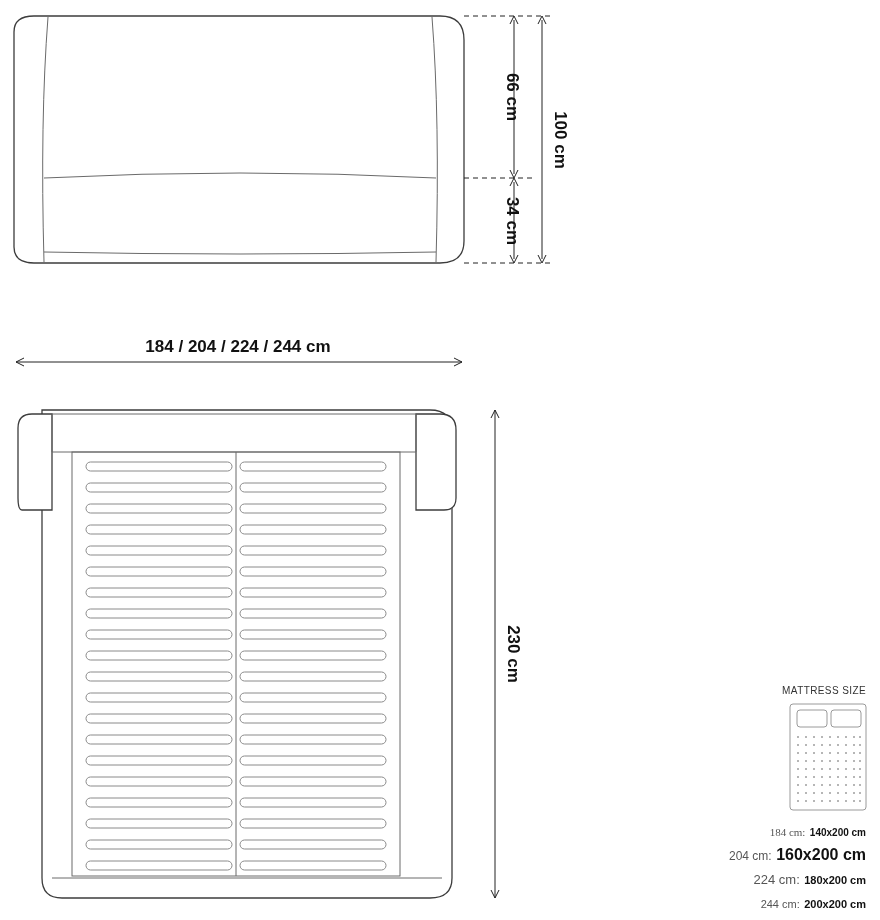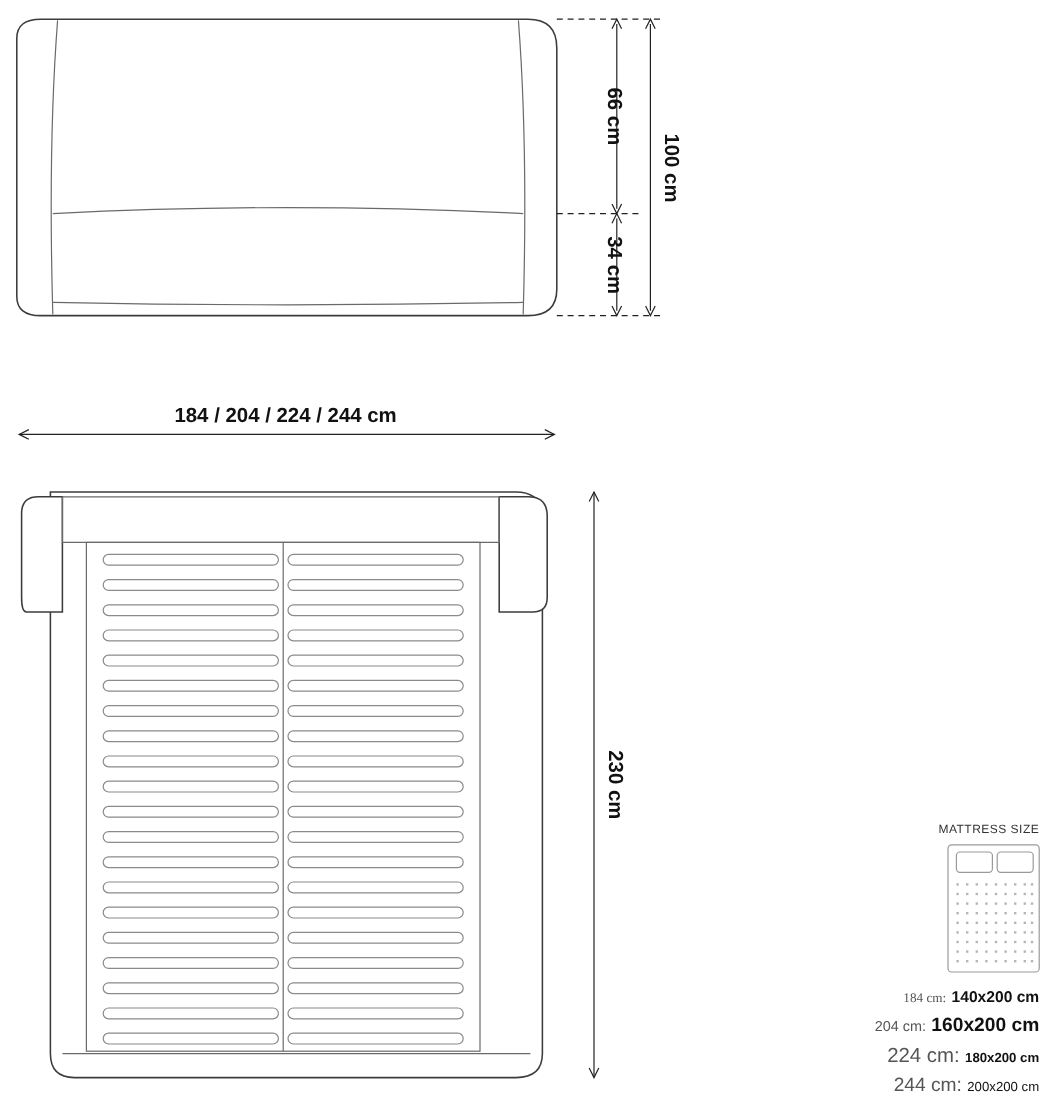--- a/index.html
+++ b/index.html
@@ -343,29 +343,29 @@
             <rect x="853" y="800" width="2" height="2"></rect>
             <rect x="859" y="800" width="2" height="2"></rect>
         </g>
       </g>
     </g>
   </svg>
 
   <div style="position:absolute; left:690px; top:822px; width:176px; text-align:right;">
     <div style="margin-bottom:6px;">
       <span style="font-size:11px;color:#555;font-family:Liberation Serif, serif;">184 cm:</span>
-      <span style="font-size:13px;color:#111;font-weight:bold;">140x200 cm</span>
+      <span style="font-size:10px;color:#111;font-weight:bold;">140x200 cm</span>
     </div>
     <div style="margin-bottom:6px;">
       <span style="font-size:12px;color:#555;margin-left:36px;">204 cm:</span>
       <span style="font-size:16px;color:#111;font-weight:bold;">160x200 cm</span>
     </div>
     <div style="margin-bottom:6px;">
-      <span style="font-size:17px;color:#555;margin-top:36px;">224 cm:</span>
+      <span style="font-size:13px;color:#555;margin-top:36px;">224 cm:</span>
       <span style="font-size:11px;color:#111;font-weight:bold;">180x200 cm</span>
     </div>
     <div>
-      <span style="font-size:16px;color:#555;text-align:center;">244 cm:</span>
-      <span style="font-size:11px;color:#111;font-weight:normal;">200x200 cm</span>
+      <span style="font-size:11px;color:#555;text-align:center;">244 cm:</span>
+      <span style="font-size:11px;color:#111;font-weight:bold;">200x200 cm</span>
     </div>
   </div>
 
 </div>
 
 </body></html>

